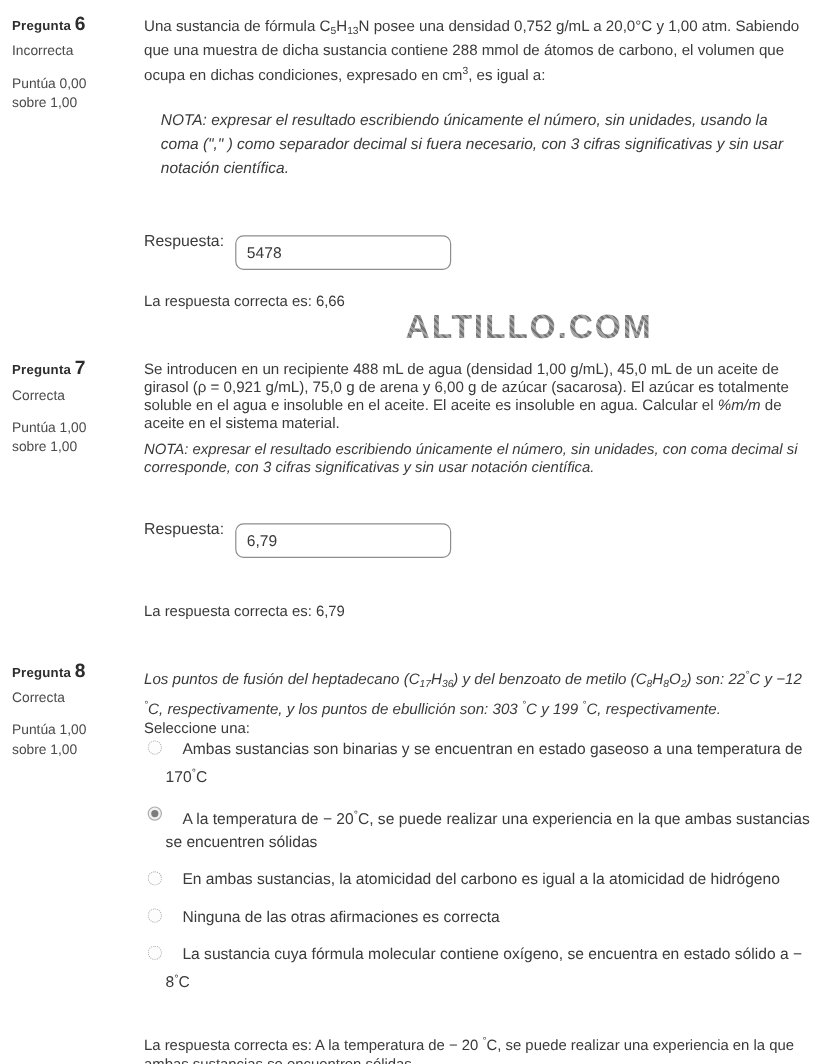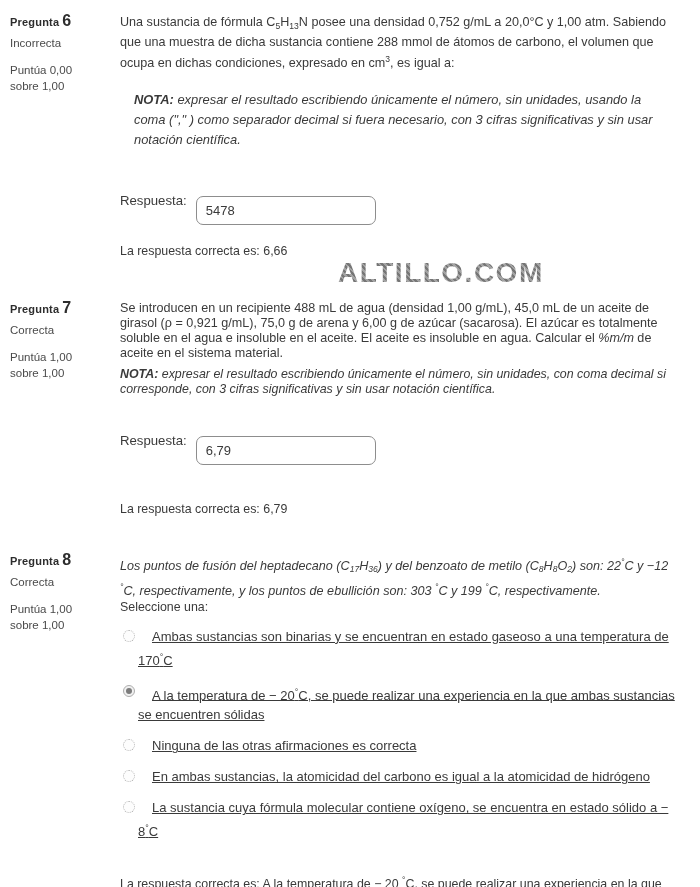--- a/index.html
+++ b/index.html
@@ -26,21 +26,21 @@
 
   .qcontent { flex: 1; padding: 6px 14px 0 8px; }
 
   .qbody { font-size: 12.6px; line-height: 16.5px; color: #3a3a3a; }
   .q7 .qbody { line-height: 15px; }
   .q8 .qbody { line-height: 18px; font-style: italic; }
 
   .seg-sub { font-size: 0.68em; vertical-align: -0.3em; }
   .seg-sup { font-size: 0.68em; vertical-align: 0.55em; }
   .seg-i  { font-style: italic; }
-  .seg-bi { font-style: italic; font-weight: bold; }
+  .seg-bi { font-style: italic; font-weight: normal; }
 
   .nota-indent {
     margin: 19px 26px 0 14px;
     font-size: 12.9px;
     line-height: 20px;
     color: #3a3a3a;
   }
   .nota-flush {
     margin: 6px 0 0 0;
     font-size: 12.4px;
@@ -62,21 +62,21 @@
     outline: none;
     background: #ffffff;
     margin-top: 20px;
   }
 
   .feedback { margin-top: 18px; font-size: 12.4px; line-height: 16px; color: #3a3a3a; }
   .q7 .feedback { margin-top: 36px; }
   .q8 .feedback { margin-top: 30px; margin-bottom: 14px; }
 
   .select-prompt { margin-top: 0; font-size: 12.4px; color: #3a3a3a; }
-  .options { margin-top: 13px; list-style: none; text-decoration: underline; }
+  .options { list-style: none; }
   .opt { position: relative; padding-left: 18px; margin-bottom: 11px; }
   .opt-text { font-size: 13px; line-height: 20px; text-indent: 14px; color: #3a3a3a; }
   .radio {
     position: absolute; left: 3px; top: 3px;
     width: 12px; height: 12px;
     border: 1px dotted #b3b3b3;
     border-radius: 50%;
     background: #fdfdfd;
   }
   .radio.selected { border: 1px solid #aeaeae; background: #f1f1f1; }
@@ -166,25 +166,25 @@
         <li class="opt">
           <span class="radio"></span>
           <div class="opt-text"><span>Ambas sustancias son binarias y se encuentran en estado gaseoso a una temperatura de 170</span><span class="seg-sup">°</span><span>C</span></div>
         </li>
         <li class="opt">
           <span class="radio selected"></span>
           <div class="opt-text"><span>A la temperatura de − 20</span><span class="seg-sup">°</span><span>C, se puede realizar una experiencia en la que ambas sustancias se encuentren sólidas</span></div>
         </li>
         <li class="opt">
           <span class="radio"></span>
-          <div class="opt-text"><span>Ninguna de las otras afirmaciones es correcta</span></div>
+          <div class="opt-text"><span>En ambas sustancias, la atomicidad del carbono es igual a la atomicidad de hidrógeno</span></div>
         </li>
         <li class="opt">
           <span class="radio"></span>
-          <div class="opt-text"><span>En ambas sustancias, la atomicidad del carbono es igual a la atomicidad de hidrógeno</span></div>
+          <div class="opt-text"><span>Ninguna de las otras afirmaciones es correcta</span></div>
         </li>
         <li class="opt">
           <span class="radio"></span>
           <div class="opt-text"><span>La sustancia cuya fórmula molecular contiene oxígeno, se encuentra en estado sólido a − 8</span><span class="seg-sup">°</span><span>C</span></div>
         </li>
       </ul>
       <p class="feedback"><span>La respuesta correcta es: A la temperatura de − 20 </span><span class="seg-sup">°</span><span>C, se puede realizar una experiencia en la que ambas sustancias se encuentren sólidas</span></p>
     </div>
   </section>
 

